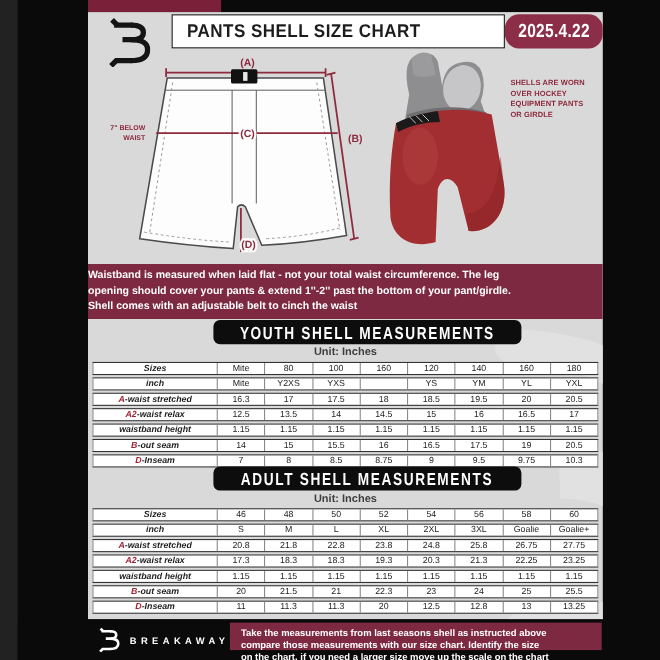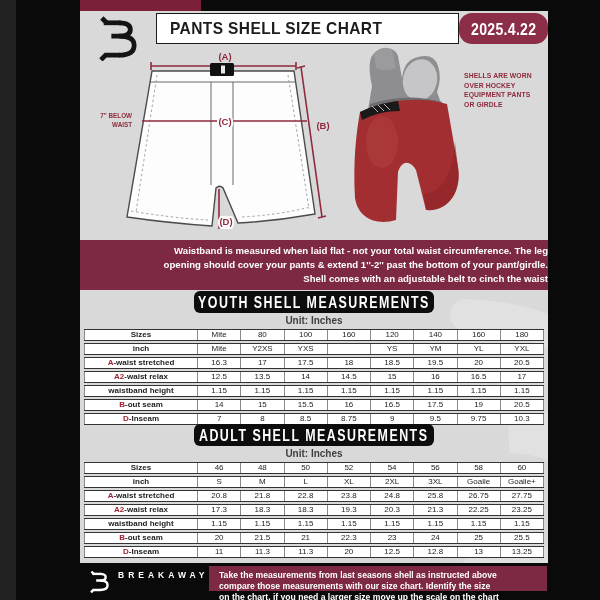--- a/index.html
+++ b/index.html
@@ -35,43 +35,43 @@
   .dash{stroke:#9a9a9a;stroke-width:.9;stroke-dasharray:2.5 2.5;fill:none;}
   .buckle{fill:#111;}
   .dlab{fill:var(--diagram-red);font-weight:bold;font-size:9.5px;text-anchor:middle;font-family:"Liberation Sans",sans-serif;}
   .halo{paint-order:stroke;stroke:#fdfdfd;stroke-width:4px;}
   .smalltxt{fill:var(--diagram-red);font-size:6.3px;font-weight:bold;font-family:"Liberation Sans",sans-serif;}
   .shellnote{position:absolute;left:384px;top:60px;width:84px;color:var(--diagram-red);
     font-size:6.8px;font-weight:bold;line-height:9.5px;letter-spacing:.1px;}
 
   
   .note-banner{position:absolute;left:0;top:229px;width:468px;background:var(--accent-maroon);
-    color:#fff;text-align:right;font-weight:bold;font-size:9.6px;line-height:14px;padding:4px 0;}
-
-  
-  .secbox{position:absolute;left:114px;width:240px;height:22px;background:#0d0d0d;border-radius:6px;
+    color:#fff;text-align:left;font-weight:bold;font-size:9.6px;line-height:14px;padding:4px 0;}
+
+  
+  .secbox{position:absolute;left:114px;width:280px;height:22px;background:#0d0d0d;border-radius:6px;
     display:flex;align-items:center;justify-content:center;}
   .secbox span{color:#fff;font-weight:bold;font-size:13.5px;letter-spacing:1.6px;
     transform:scaleY(1.18) scaleX(.92);white-space:nowrap;}
   .unit{position:absolute;left:0;width:468px;text-align:center;font-size:10px;color:#3f3f3f;font-weight:bold;}
 
   
   .mtable{position:absolute;left:4px;width:460px;}
   .trow{display:flex;background:#fff;border-top:1.1px solid #333;border-bottom:1.1px solid #333;
     margin-bottom:1.6px;}
   .tcell{height:10.4px;line-height:10.4px;font-size:8px;text-align:center;color:#1d1d1d;
     border-right:1px solid #8a8a8a;overflow:hidden;}
-  .tlabel{width:112px;font-weight:bold;border-left:1px solid #8a8a8a;}
+  .tlabel{width:112px;font-weight:bold;border-left:1px solid #8a8a8a;font-style:italic;}
   .tval{flex:1;}
   .tval.bold{font-weight:normal;}
   .pfx{color:var(--table-letter-red);font-weight:bold;}
 
   
   .bottombar{position:absolute;left:0;top:563px;width:600px;height:37px;background:var(--frame-black);}
-  .brand{position:absolute;left:74px;top:570px;display:flex;gap:9px;color:#fff;}
+  .brand{position:absolute;left:74px;top:570px;display:flex;align-items:center;gap:9px;color:#fff;}
   .brand .flogo{width:19px;height:23px;color:#fff;}
   .brand span{font-size:8.5px;font-weight:bold;letter-spacing:4px;white-space:nowrap;}
   .footbox{position:absolute;left:193px;top:566px;width:338px;height:25px;background:var(--accent-maroon);
     color:#fff;font-size:8.6px;font-weight:bold;line-height:11px;padding:4px 0 0 10px;box-sizing:border-box;}
 </style>
 </head>
 <body>
 
 <div class="canvas">
   <div class="topstrip"></div>

